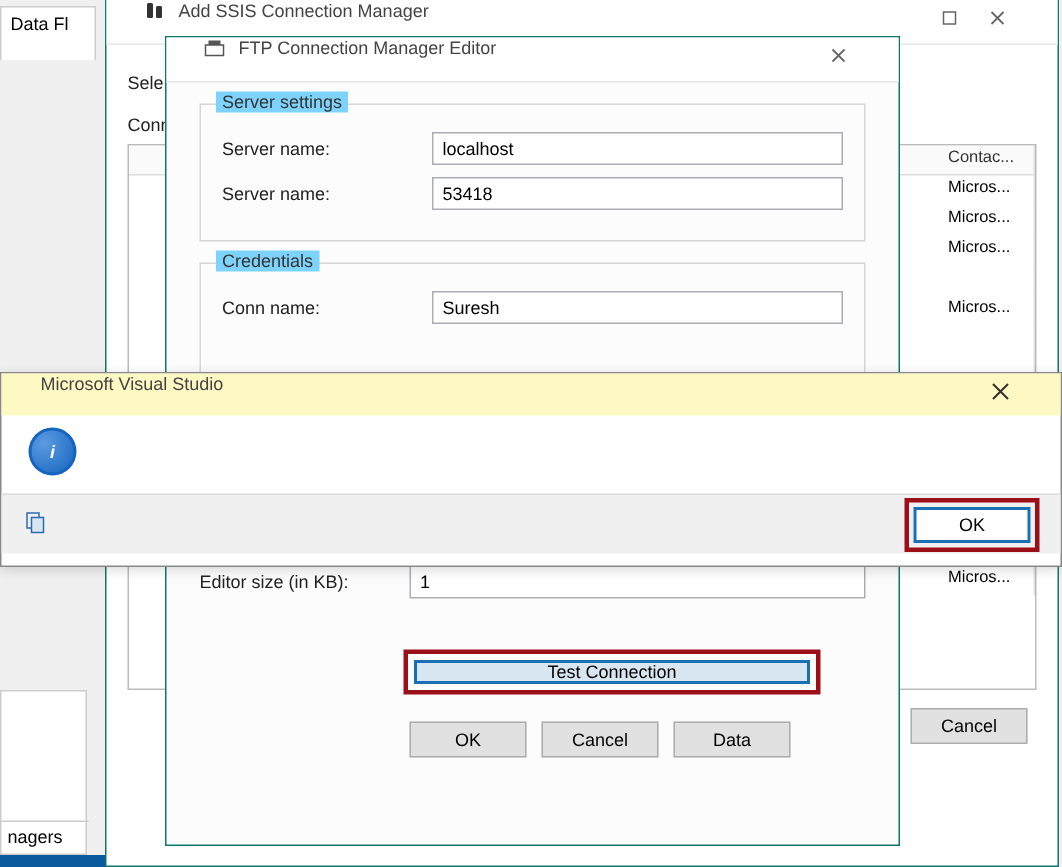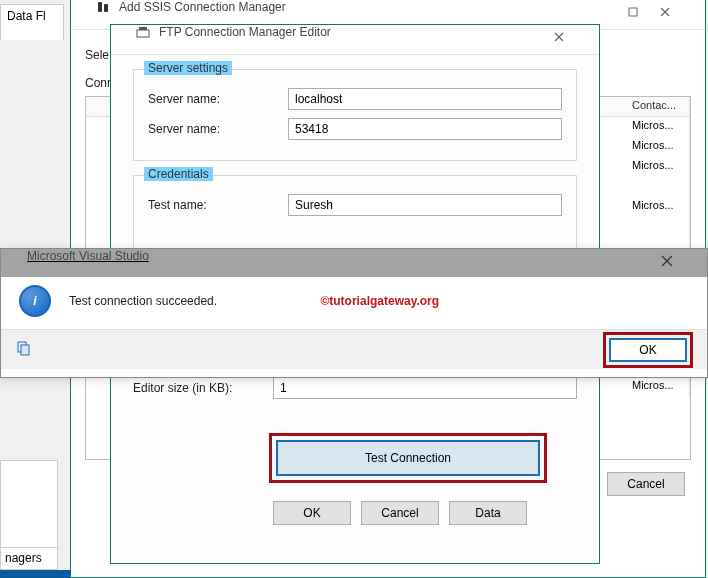--- a/index.html
+++ b/index.html
@@ -33,26 +33,26 @@
   
   .win-ftp { left: 110px; top: 24px; width: 490px; height: 540px; background: #fcfcfc; z-index: 5; }
   .win-ftp .content { padding: 14px 22px; }
   .group { border: 1px solid #d6d6d6; padding: 10px 14px 12px; margin-bottom: 14px; position: relative; }
   .group-title { position: absolute; top: -9px; left: 10px; background: #7dd3fc; padding: 0 4px; color: #333; }
   .form-row { display: flex; align-items: center; margin: 8px 0; }
   .form-row label { width: 140px; color: #222; }
   .form-row input { flex: 1; height: 22px; border: 1px solid #abadb3; padding: 2px 6px; background: #fff; }
   .ftp-btns { margin-top: 10px; }
   .test-conn-wrap { border: 3px solid #9c0f17; padding: 4px; display: inline-block; margin-left: 136px; }
-  .test-inner { width: 264px; height: 36px; background: #d8e6f2; border: 2px solid #1a6fb5; display: flex; align-items: center; justify-content: center; cursor: pointer; }
+  .test-inner { width: 264px; height: 16px; background: #d8e6f2; border: 2px solid #1a6fb5; display: flex; align-items: center; justify-content: center; cursor: pointer; }
   .ftp-bottom { display: flex; gap: 10px; margin-top: 18px; margin-left: 140px; }
 
   
   .msgbox { position: absolute; left: 0; top: 248px; width: 708px; height: 130px; background: #fff; border: 1px solid #888; z-index: 10; box-shadow: 0 2px 8px rgba(0,0,0,0.15); }
-  .msgbox .titlebar { background: #a3a3a3; border-bottom: none; height: 28px; text-decoration: underline; }
+  .msgbox .titlebar { background: #fef9c3; border-bottom: none; height: 28px; }
   .msgbox .msgbody { display: flex; align-items: center; padding: 8px 18px 12px; gap: 18px; }
   .info-icon { width: 32px; height: 32px; border-radius: 50%; background: #1565c0; color: #fff; display: flex; align-items: center; justify-content: center; font-weight: bold; font-size: 18px; font-style: italic; font-family: Georgia, serif; position: relative; }
   .info-icon::before { content: ''; position: absolute; inset: 2px; border-radius: 50%; background: radial-gradient(circle at 30% 30%, #5b9be0, #1565c0); }
   .info-icon span { position: relative; z-index: 1; }
   .msgtext { flex: 1; color: #222; }
   .copyright { color: #c31818; font-weight: bold; margin-left: 100px; }
   .msg-footer { height: 40px; background: #f0f0f0; border-top: 1px solid #ddd; display: flex; align-items: center; padding: 0 14px; }
   .copy-icon { width: 18px; height: 18px; }
   .ok-wrap { margin-left: auto; border: 3px solid #9c0f17; padding: 3px; }
   .ok-btn { width: 78px; height: 24px; background: #fff; border: 2px solid #1a6fb5; display: flex; align-items: center; justify-content: center; cursor: pointer; }
@@ -205,21 +205,21 @@
         <input type="text" value="localhost" style="">
       </div>
       <div class="form-row">
         <label>Server name:</label>
         <input type="text" value="53418" style="">
       </div>
     </div>
     <div class="group" style="height:130px">
       <span class="group-title">Credentials</span>
       <div class="form-row">
-        <label>Test name:</label>
+        <label>Conn name:</label>
         <input type="text" value="Suresh" style="">
       </div>
     </div>
     <div class="group" style="border:none;padding-left:0;padding-right:0">
       <div class="form-row" style="margin-top:18px">
         <label>Retries:</label>
         <input type="text" value="5" style="">
       </div>
       <div class="form-row">
         <label>Editor size (in KB):</label>
@@ -253,24 +253,20 @@
     <span class="win-btn">
         <svg width="12" height="12">
           <path d="M1 1 L11 11 M11 1 L1 11" stroke="#333" stroke-width="1.4"></path>
         </svg>
       </span>
   </div>
   <div class="msgbody">
     <div class="info-icon">
         <span>i</span>
       </div>
-    <div class="msgtext">
-      <span>Test connection succeeded.</span>
-      <span class="copyright">©tutorialgateway.org</span>
-    </div>
   </div>
   <div class="msg-footer">
     <span class="copy-icon">
       <svg width="16" height="16">
           <rect x="3" y="1" width="8" height="10" fill="none" stroke="#2a6cb0"></rect>
           <rect x="6" y="4" width="8" height="10" fill="#d8e6f2" stroke="#2a6cb0"></rect>
         </svg>
     </span>
     <div class="ok-wrap">
       <div class="ok-btn">

